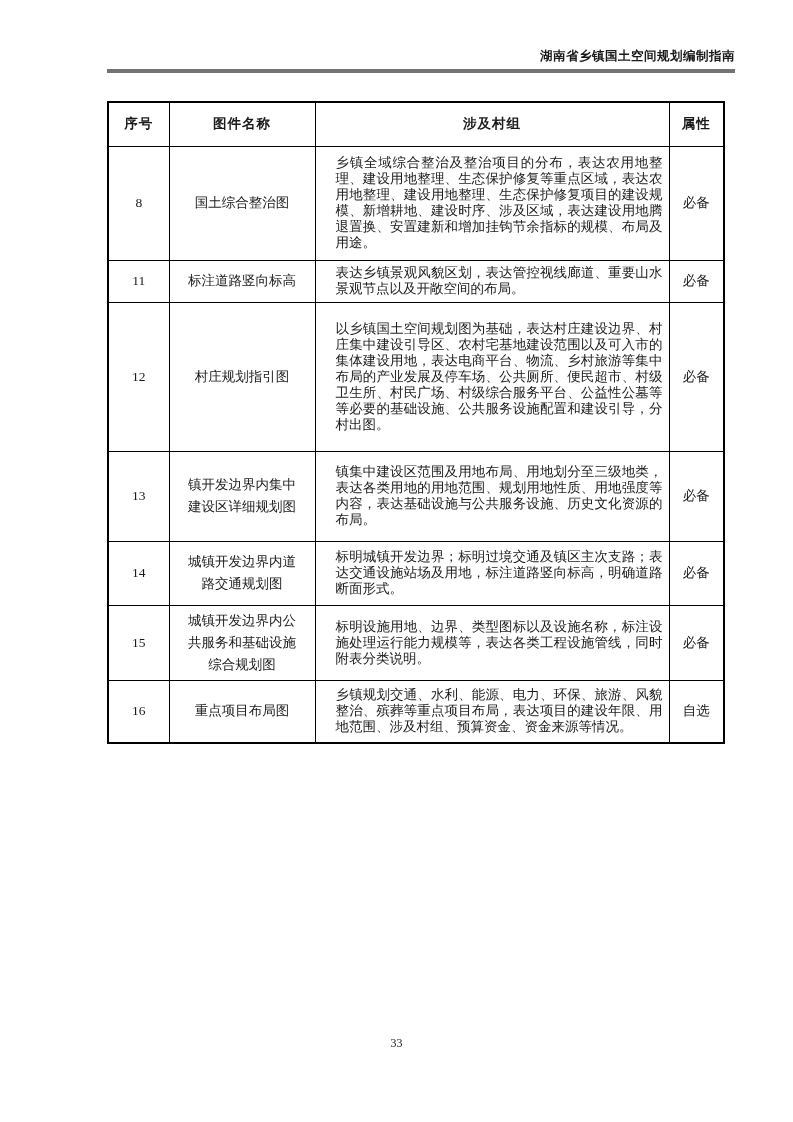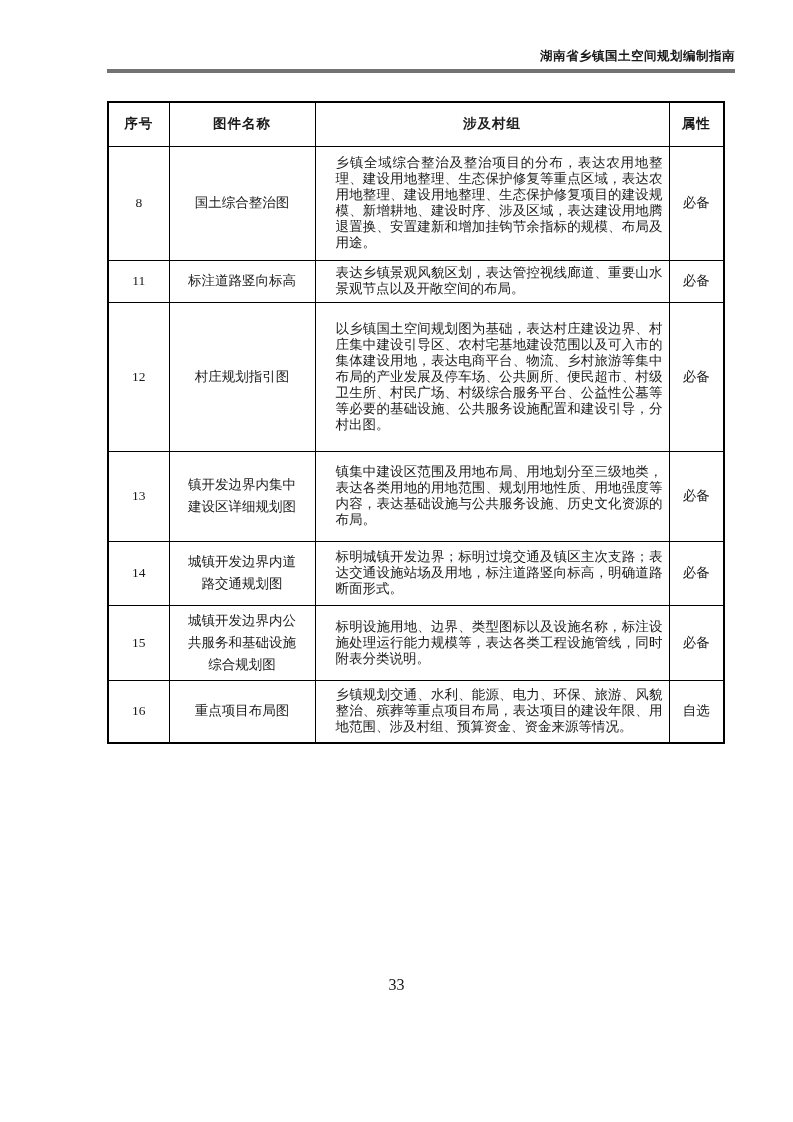--- a/index.html
+++ b/index.html
@@ -74,24 +74,24 @@
     margin-top: 4px;
     width: 630px;
     font-size: 14px;
     font-weight: bold;
     line-height: 24px;
     text-align: justify;
   }
   .page-number {
     position: absolute;
     left: 0;
-    top: 976px;
+    top: 1036px;
     width: 793px;
     text-align: center;
-    font-size: 16px;
+    font-size: 12px;
   }
 </style>
 </head>
 <body>
 
 <div class="page">
 
   <div class="running-header">
     <div class="title">湖南省乡镇国土空间规划编制指南</div>
   </div>

